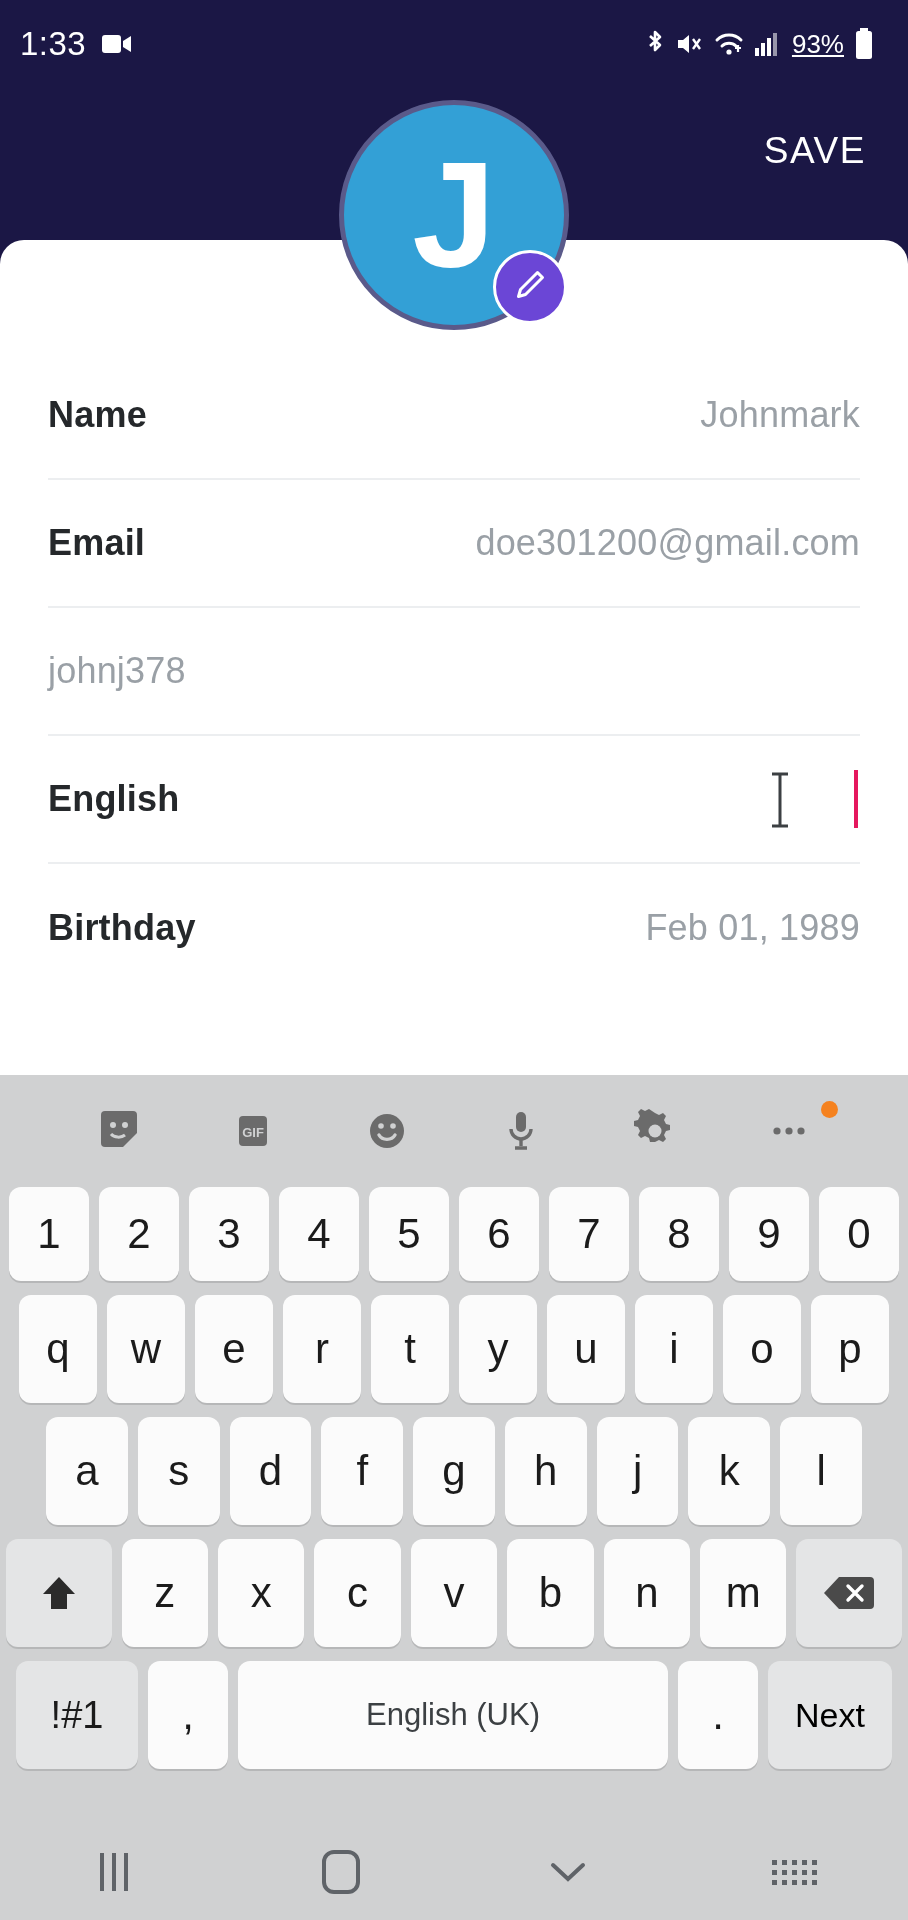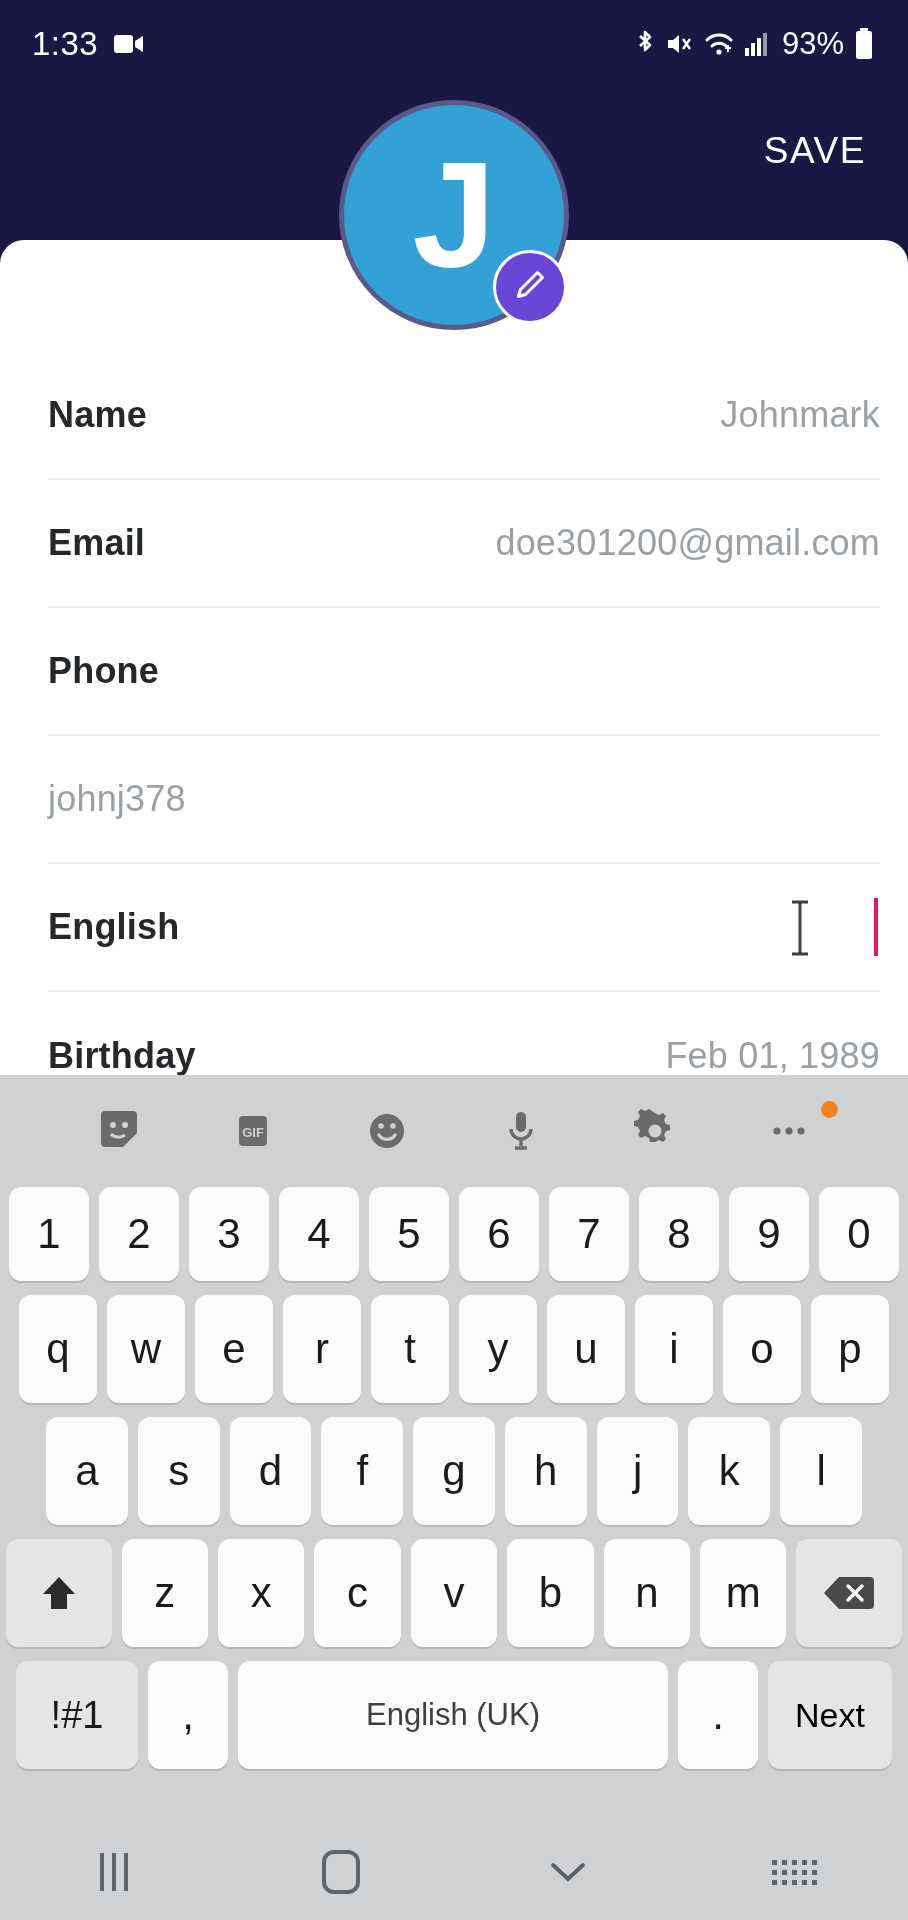--- a/index.html
+++ b/index.html
@@ -8,26 +8,26 @@
     background: #1b1745;
     font-family: "Liberation Sans", sans-serif;
     overflow: hidden;
   }
   .screen { position: relative; width: 908px; height: 1920px; background: #1b1745; }
 
   
   .statusbar {
     position: absolute; top: 0; left: 0; width: 908px; height: 88px;
     display: flex; align-items: center; justify-content: space-between;
-    padding: 0 34px 0 32px; color: #ffffff;
+    padding: 0 34px 0 20px; color: #ffffff;
   }
   .sb-left { display: flex; align-items: center; gap: 16px; }
   .sb-time { font-size: 33px; font-weight: 400; letter-spacing: .5px; }
   .sb-right { display: flex; align-items: center; gap: 10px; }
-  .sb-pct { font-size: 31px; font-weight: 500; margin-left: 4px; }
+  .sb-pct { font-size: 26px; font-weight: 500; margin-left: 4px; text-decoration: underline; }
   .ico { display: inline-flex; align-items: center; justify-content: center; }
 
   
   .header {
     position: absolute; top: 88px; left: 0; width: 908px; height: 160px;
     background: #1b1745;
   }
   .save-btn {
     position: absolute; right: 42px; top: 42px;
     color: #ffffff; font-size: 37px; font-weight: 400; letter-spacing: 1.6px;
@@ -51,21 +51,21 @@
     width: 74px; height: 74px; border-radius: 50%;
     background: #6b46d6; border: 3px solid #ffffff;
     display: flex; align-items: center; justify-content: center;
   }
 
   
   .card {
     position: absolute; top: 240px; left: 0; width: 908px; height: 835px;
     background: #ffffff; border-radius: 24px 24px 0 0; overflow: hidden;
   }
-  .fields { padding: 112px 28px 0 48px; }
+  .fields { padding: 112px 48px 0 48px; }
   .field {
     height: 128px; display: flex; align-items: center; justify-content: space-between;
     border-bottom: 2px solid #eceef0; position: relative;
   }
   .field:last-child { border-bottom: none; }
   .f-label { font-size: 36px; font-weight: 700; color: #25282b; letter-spacing: .2px; }
   .f-value { font-size: 36px; font-weight: 400; color: #9aa0a6; letter-spacing: .2px; }
   .caret {
     position: absolute; right: 2px; top: 34px;
     width: 4px; height: 58px; background: #e5185e;
@@ -183,24 +183,20 @@
       <div class="field">
         <span class="f-label">Name</span>
         <span class="f-value">Johnmark</span>
       </div>
 
       <div class="field">
         <span class="f-label">Email</span>
         <span class="f-value">doe301200@gmail.com</span>
       </div>
 
-      <div class="field">
-        <span class="f-label">Phone</span>
-        <span class="f-value"></span>
-      </div>
 
       <div class="field">
         <span class="f-value">johnj378</span>
       </div>
 
       <div class="field">
         <span class="f-label">English</span>
         <span class="f-value"></span>
         <span class="mouse-cursor">
           <svg width="28" height="56" viewBox="0 0 28 56">

